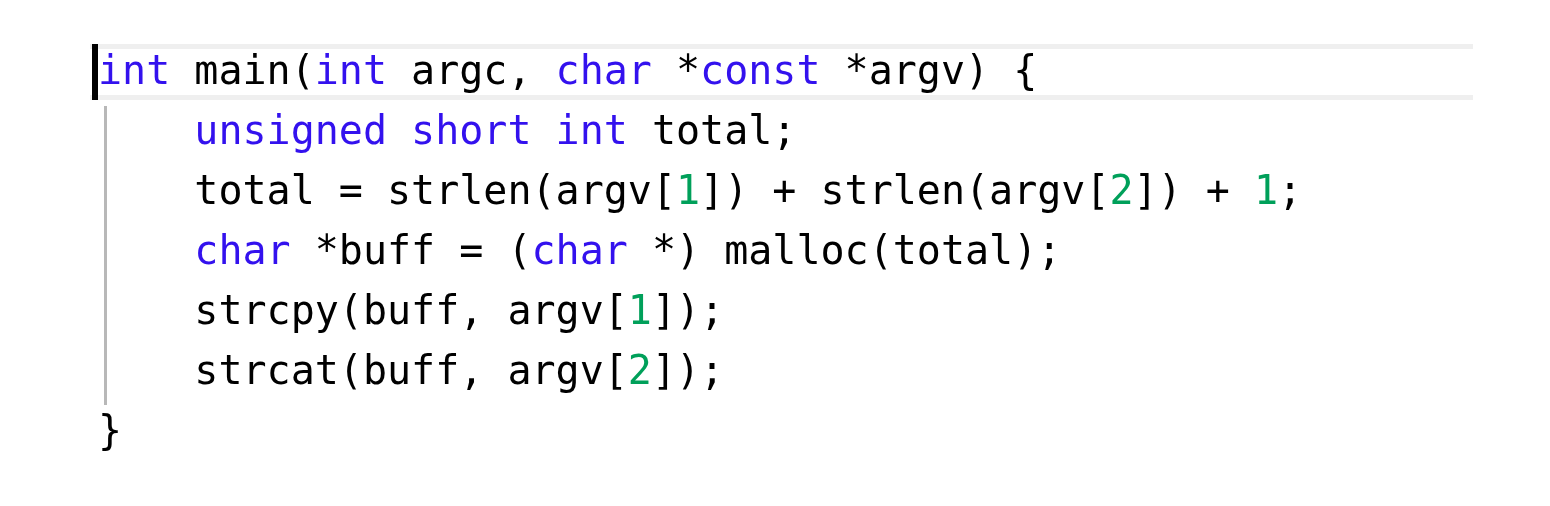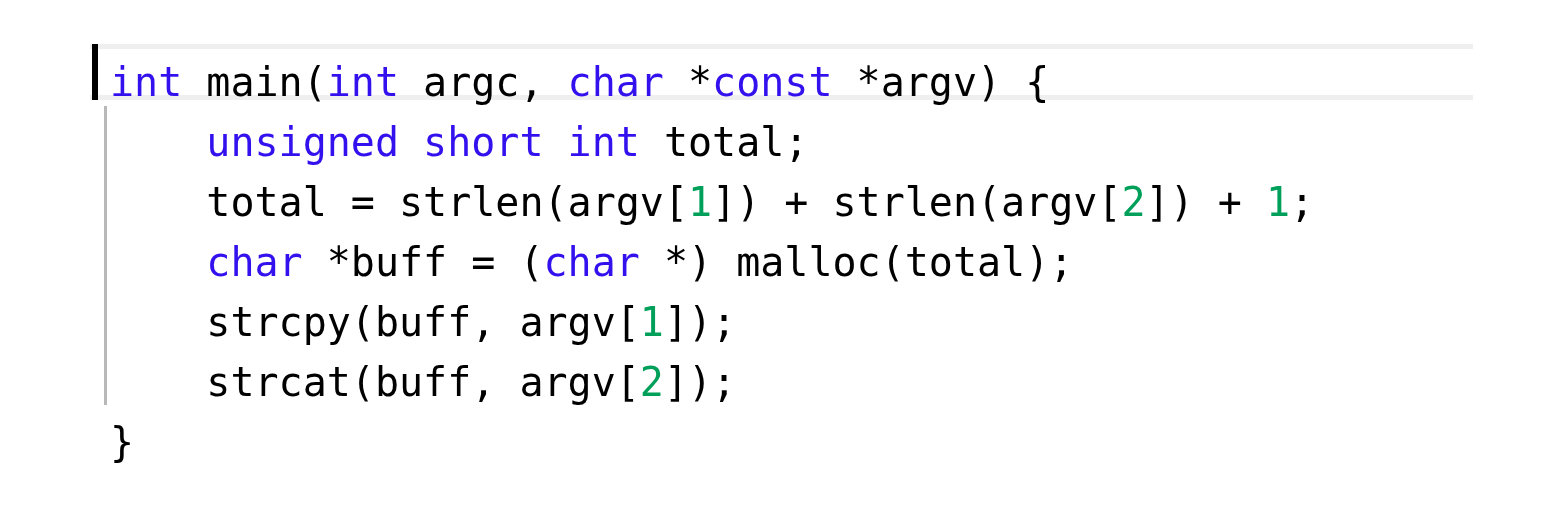--- a/index.html
+++ b/index.html
@@ -56,21 +56,21 @@
     height: 56px;
     background: #000000;
     pointer-events: none;
   }
 
   
   .code {
     position: absolute;
     left: 98px;
     top: 40px;
-    margin: 12px;
+    margin: 0;
     padding: 0;
     font-family: "DejaVu Sans Mono", "Liberation Mono", monospace;
     font-size: 40px;
     line-height: 60px;
     letter-spacing: 0px;
     color: #000000;
     white-space: pre;
     tab-size: 4;
   }
 

